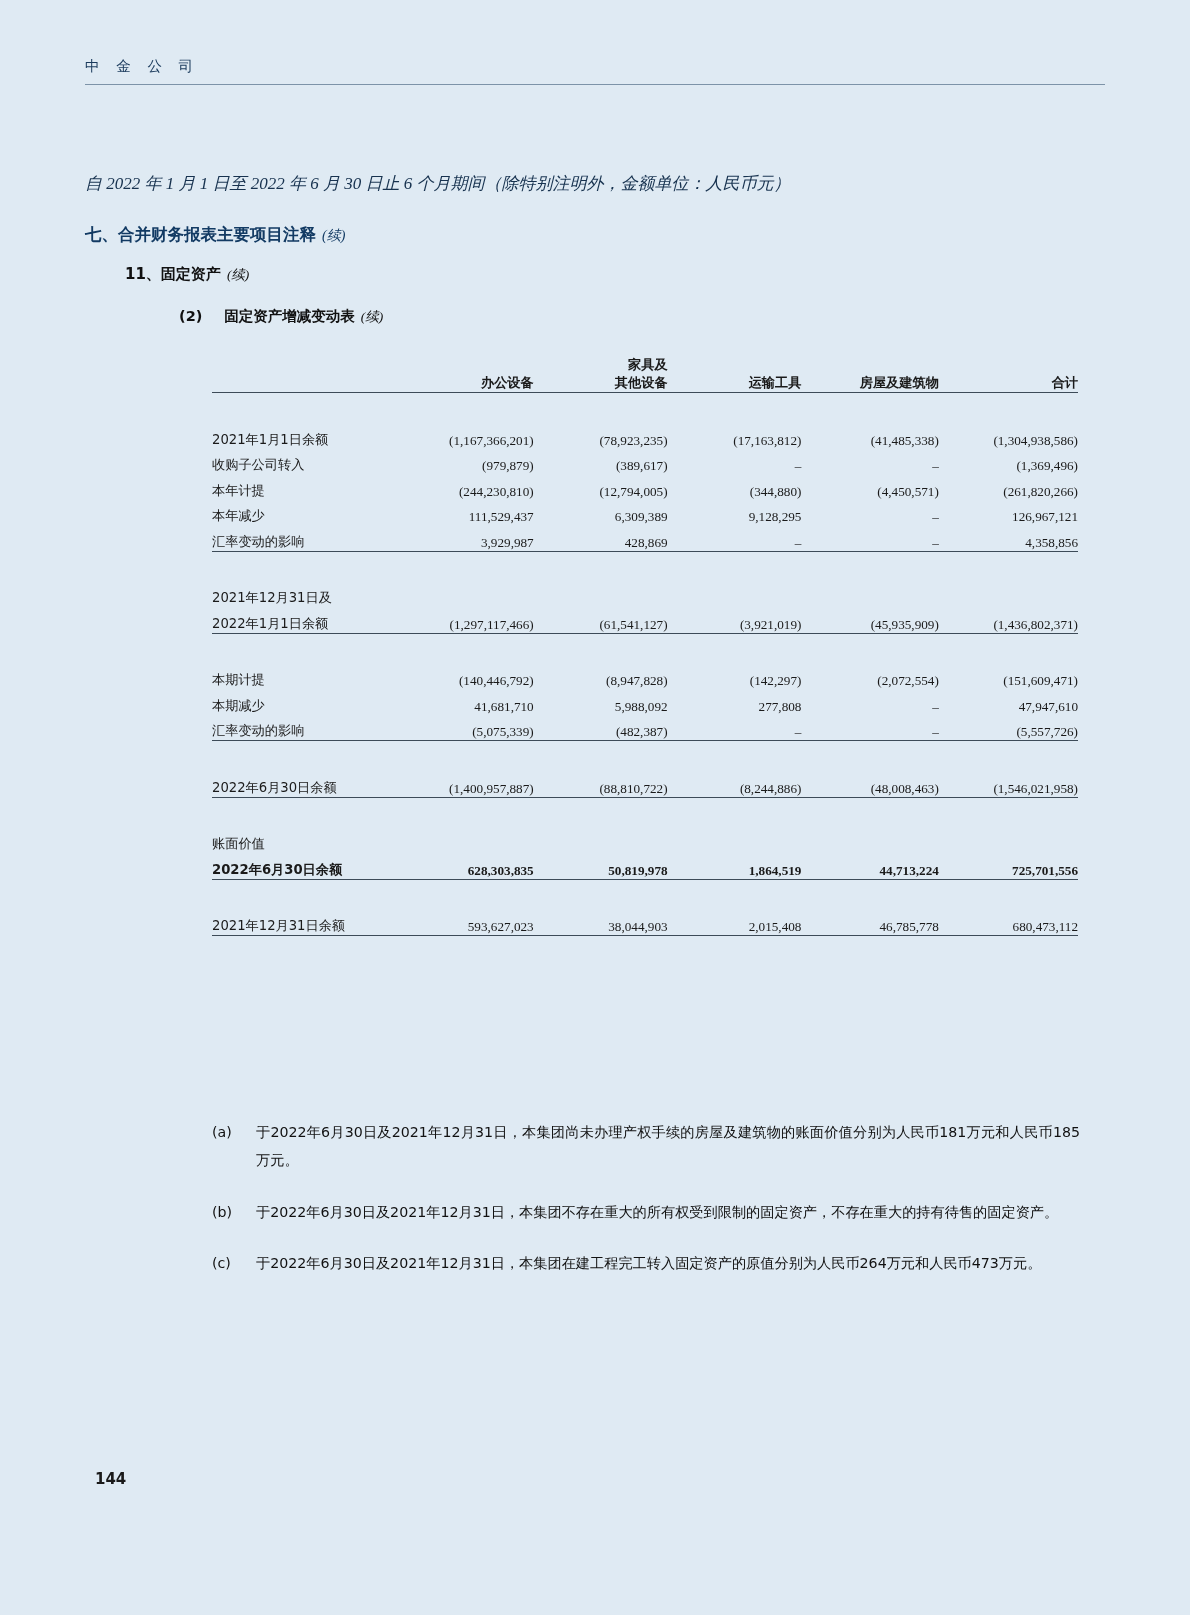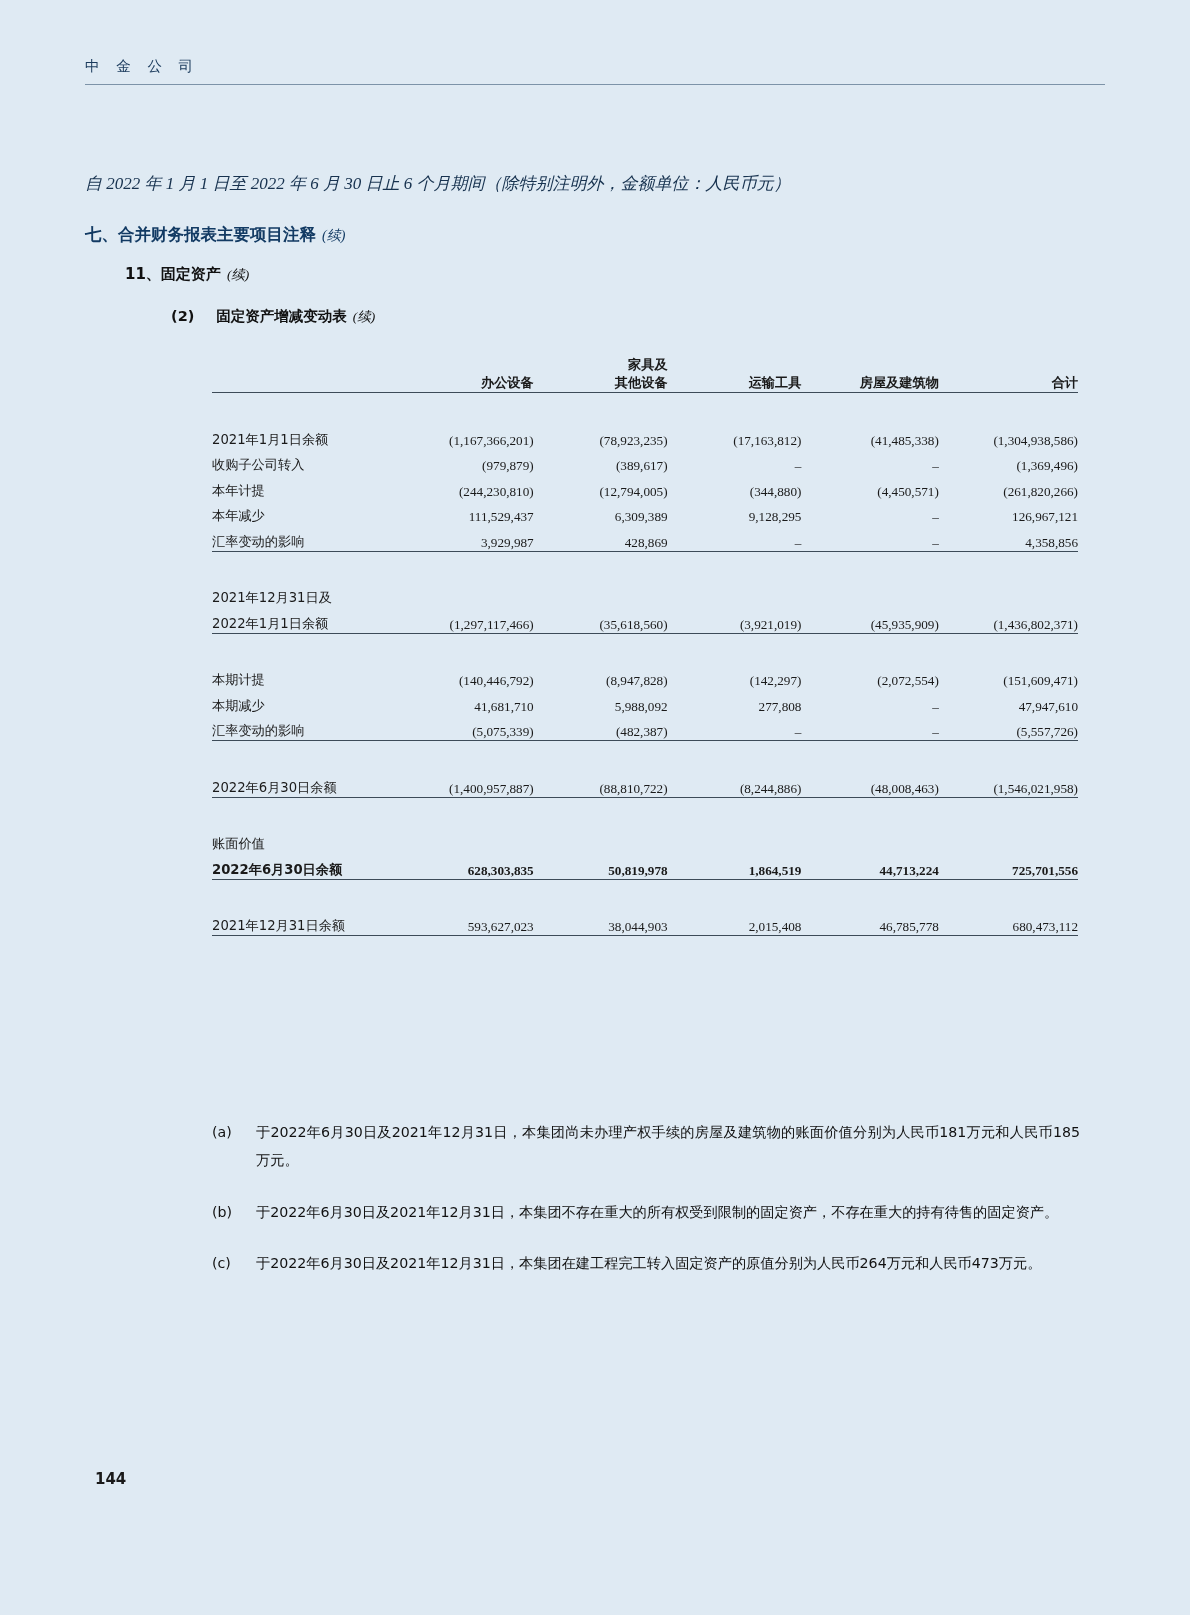--- a/index.html
+++ b/index.html
@@ -79,21 +79,21 @@
   .sub-heading .cont {
     font-family: "Liberation Serif", serif;
     font-weight: normal;
     font-style: italic;
     font-size: 13.5px;
     margin-left: 6px;
   }
   .sub-sub-heading {
     position: absolute;
     top: 307px;
-    left: 171px;
+    left: 179px;
     font-family: "DejaVu Sans", sans-serif;
     font-weight: bold;
     font-size: 14.5px;
     color: #111;
   }
   .sub-sub-heading .num { margin-right: 22px; }
   .sub-sub-heading .cont {
     font-family: "Liberation Serif", serif;
     font-weight: normal;
     font-style: italic;
@@ -306,21 +306,21 @@
             <td class="lbl-1">2021年12月31日及</td>
             <td class="col-num"></td>
             <td class="col-num"></td>
             <td class="col-num"></td>
             <td class="col-num"></td>
             <td class="col-num"></td>
           </tr>
           <tr class="data">
             <td class="lbl-2">2022年1月1日余额</td>
             <td class="col-num">(1,297,117,466)</td>
-            <td class="col-num">(35,618,560)</td>
+            <td class="col-num">(61,541,127)</td>
             <td class="col-num">(3,921,019)</td>
             <td class="col-num">(45,935,909)</td>
             <td class="col-num">(1,436,802,371)</td>
           </tr>
           <tr class="rule-row">
             <td></td>
             <td></td>
             <td></td>
             <td></td>
             <td></td>

